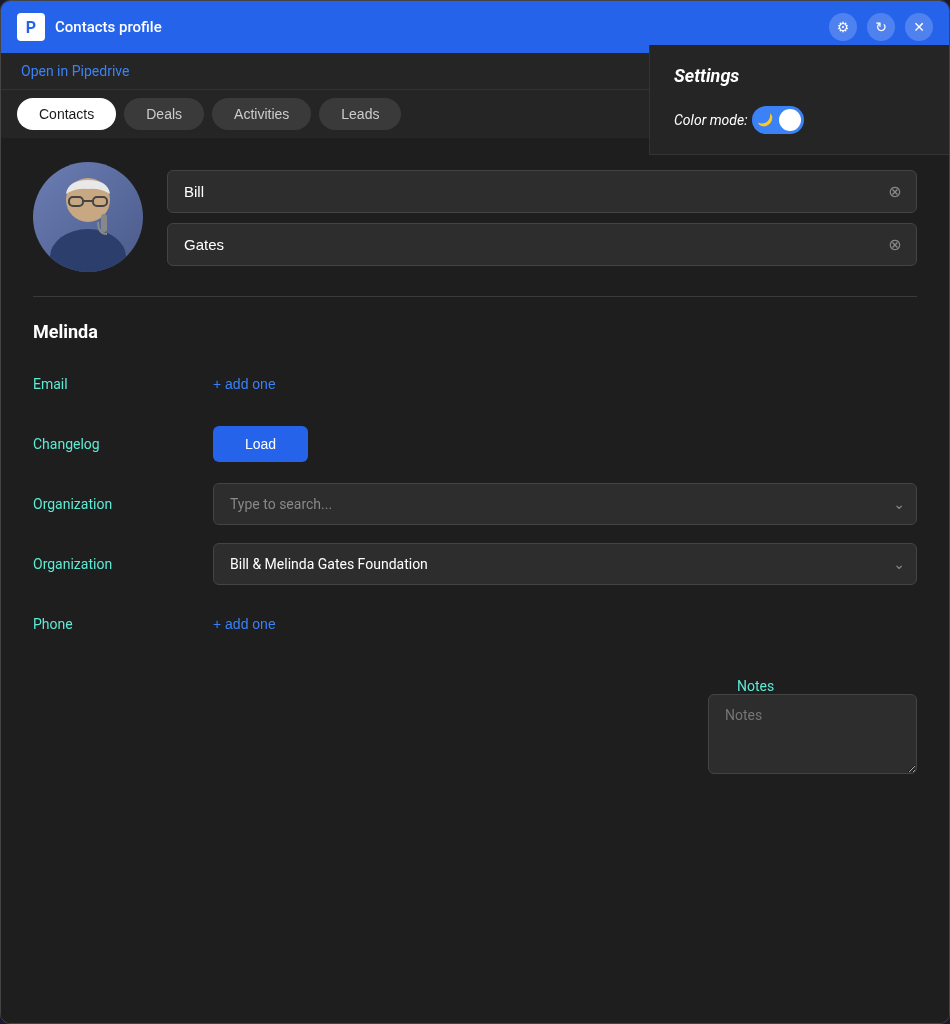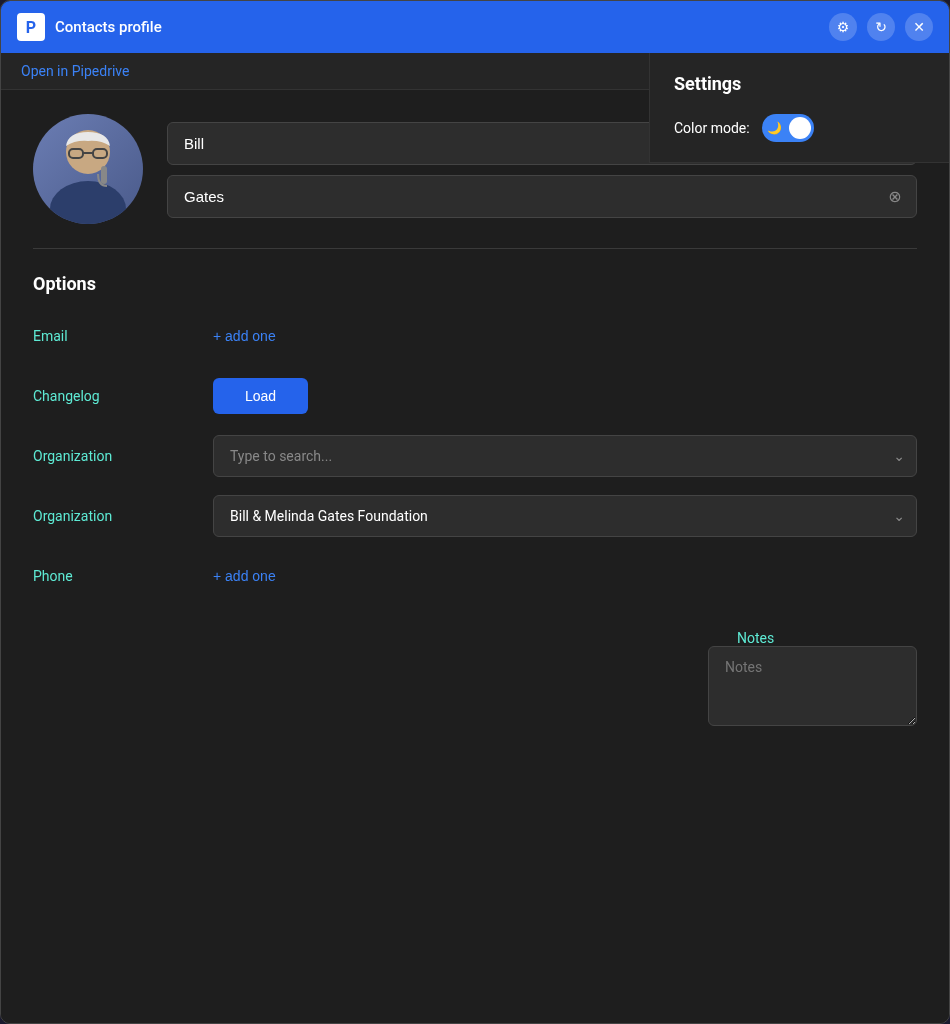--- a/index.html
+++ b/index.html
@@ -294,46 +294,47 @@
       padding: 10px 12px;
       border: none;
       border-left: 1px solid #555;
       cursor: pointer;
       font-size: 12px;
     }
 
     
     .settings-panel {
       position: absolute;
-      top: 52px; 
+      top: 44px; 
       right: 0;
       width: 300px;
       background: #252525;
       border-left: 1px solid #333;
       border-bottom: 1px solid #333;
       z-index: 100;
       padding: 20px 24px;
+      font-style: italic;
     }
     .settings-title {
       color: white;
       font-size: 18px;
       font-weight: 700;
       margin-bottom: 20px;
     }
     .settings-option-link {
       color: #3b82f6;
       font-size: 14px;
       cursor: pointer;
       display: block;
       margin-bottom: 20px;
     }
     .color-mode-row {
       display: flex;
       align-items: center;
-      gap: 12px;
+      gap: 4px;
     }
     .color-mode-label {
       color: white;
       font-size: 14px;
     }
     .toggle-track {
       width: 52px;
       height: 28px;
       background: #3b82f6;
       border-radius: 14px;
@@ -410,20 +411,34 @@
         <span class="toggle-icon">🌙</span>
         <div class="toggle-knob"></div>
       </div>
     </div>
   </div>
 
   <div class="sub-header">
     <a class="open-in-link">Open in Pipedrive</a>
   </div>
 
+  <div class="nav-bar">
+    <button class="nav-tab active">
+      <span>Contacts</span>
+    </button>
+    <button class="nav-tab inactive">
+      <span>Deals</span>
+    </button>
+    <button class="nav-tab inactive">
+      <span>Activities</span>
+    </button>
+    <button class="nav-tab inactive">
+      <span>Leads</span>
+    </button>
+  </div>
 
   <div class="main-content">
 
     <div class="profile-section">
 
       <div class="person-avatar">
         <svg width="110" height="100" viewBox="0 0 110 100">
 
           <circle cx="55" cy="28" r="22" fill="#c8a882"></circle>
 
@@ -451,21 +466,21 @@
           <input type="text" class="text-input" value="Gates" style="">
           <button class="input-clear">
             <span>⊗</span>
           </button>
         </div>
       </div>
     </div>
 
     <hr class="divider">
 
-    <div class="section-title">Options</div>
+    <div class="section-title">Melinda</div>
 
     <div class="detail-row">
       <div class="detail-label">Email</div>
       <div class="detail-value">
         <button class="add-one-btn">
           <span>+ add one</span>
         </button>
       </div>
     </div>
 

